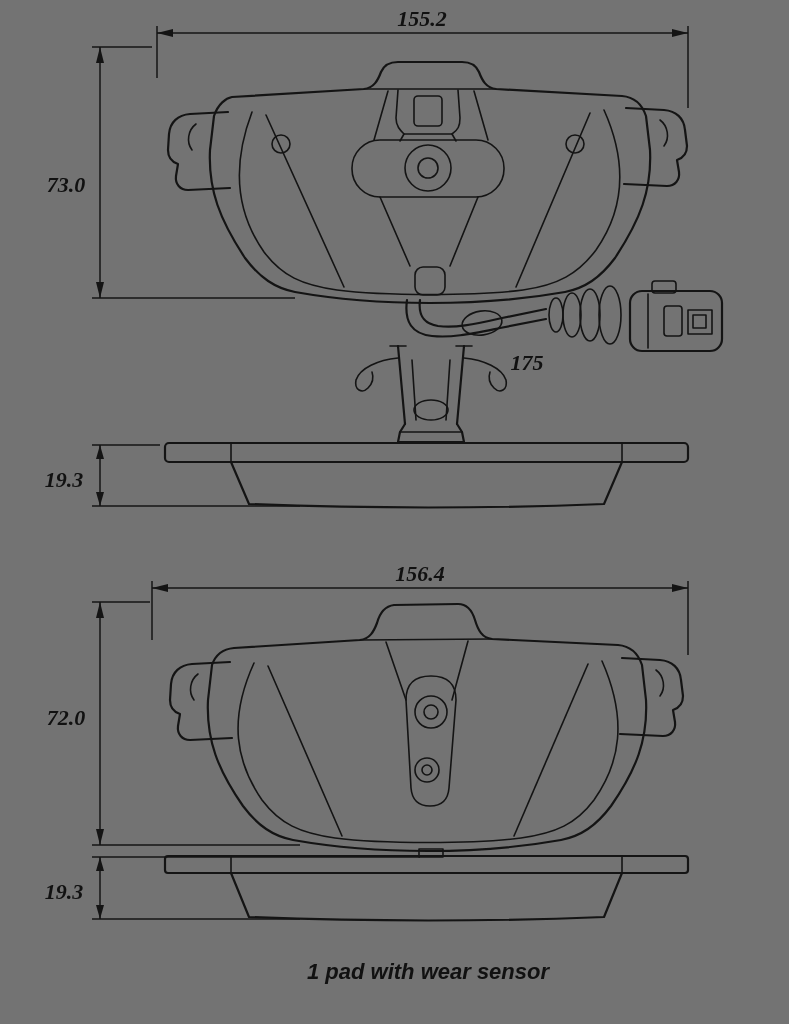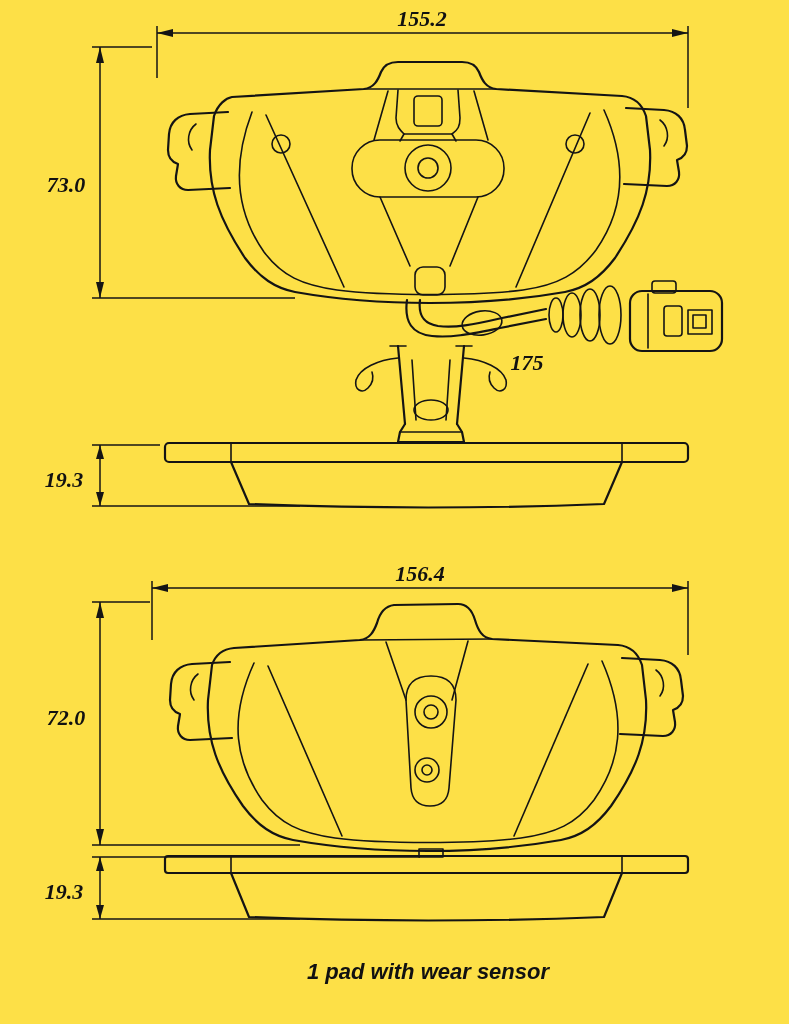--- a/index.html
+++ b/index.html
@@ -1,16 +1,16 @@
 <!DOCTYPE html>
 <html><head>
 <meta charset="utf-8">
 <style>
   html,body{margin:0;padding:0;background:#ffffff;}
-  .stage{width:789px;height:1024px;position:relative;background:#fde047;overflow:hidden;}
+  .stage{width:789px;height:1024px;position:relative;background:#737373;overflow:hidden;}
   svg{display:block;}
   .outline{fill:none;stroke:#141414;stroke-width:2.2;stroke-linecap:round;stroke-linejoin:round;}
   .inner{fill:none;stroke:#141414;stroke-width:1.6;stroke-linecap:round;stroke-linejoin:round;}
   .dim{fill:none;stroke:#141414;stroke-width:1.5;}
   .arrow{fill:#141414;stroke:none;}
   .dim-label{font-family:"Liberation Serif",serif;font-style:italic;font-weight:bold;font-size:22px;fill:#111;}
   .caption-label{font-family:"Liberation Sans",sans-serif;font-style:italic;font-weight:bold;font-size:22px;fill:#111;}
 </style>
 </head>
 <body>

